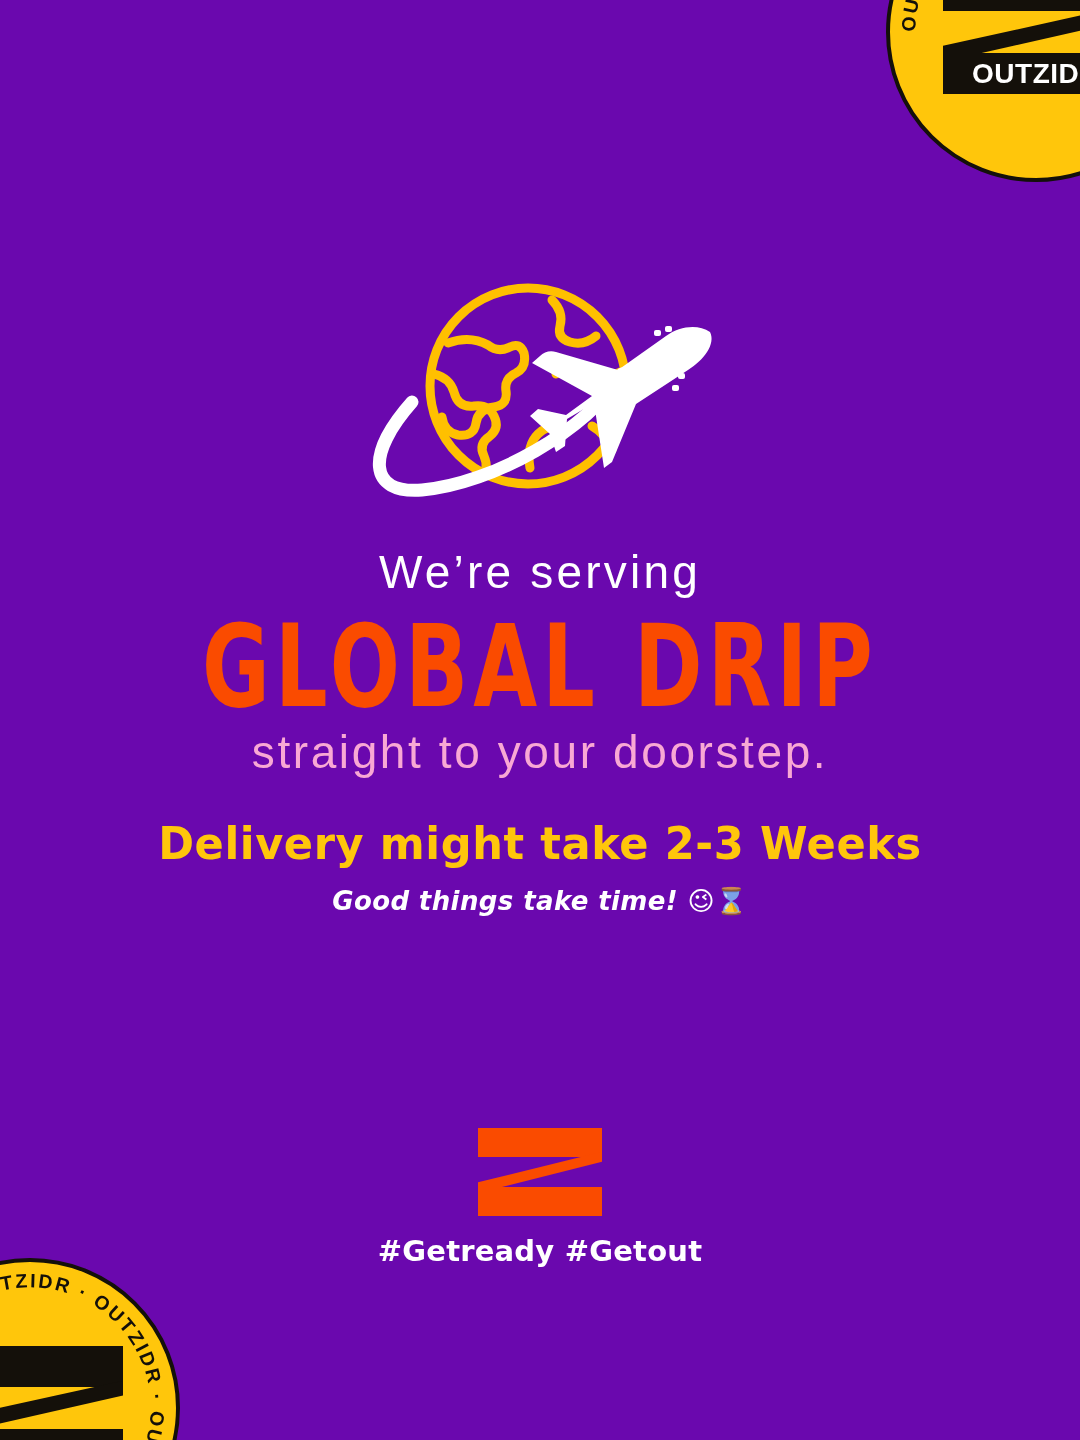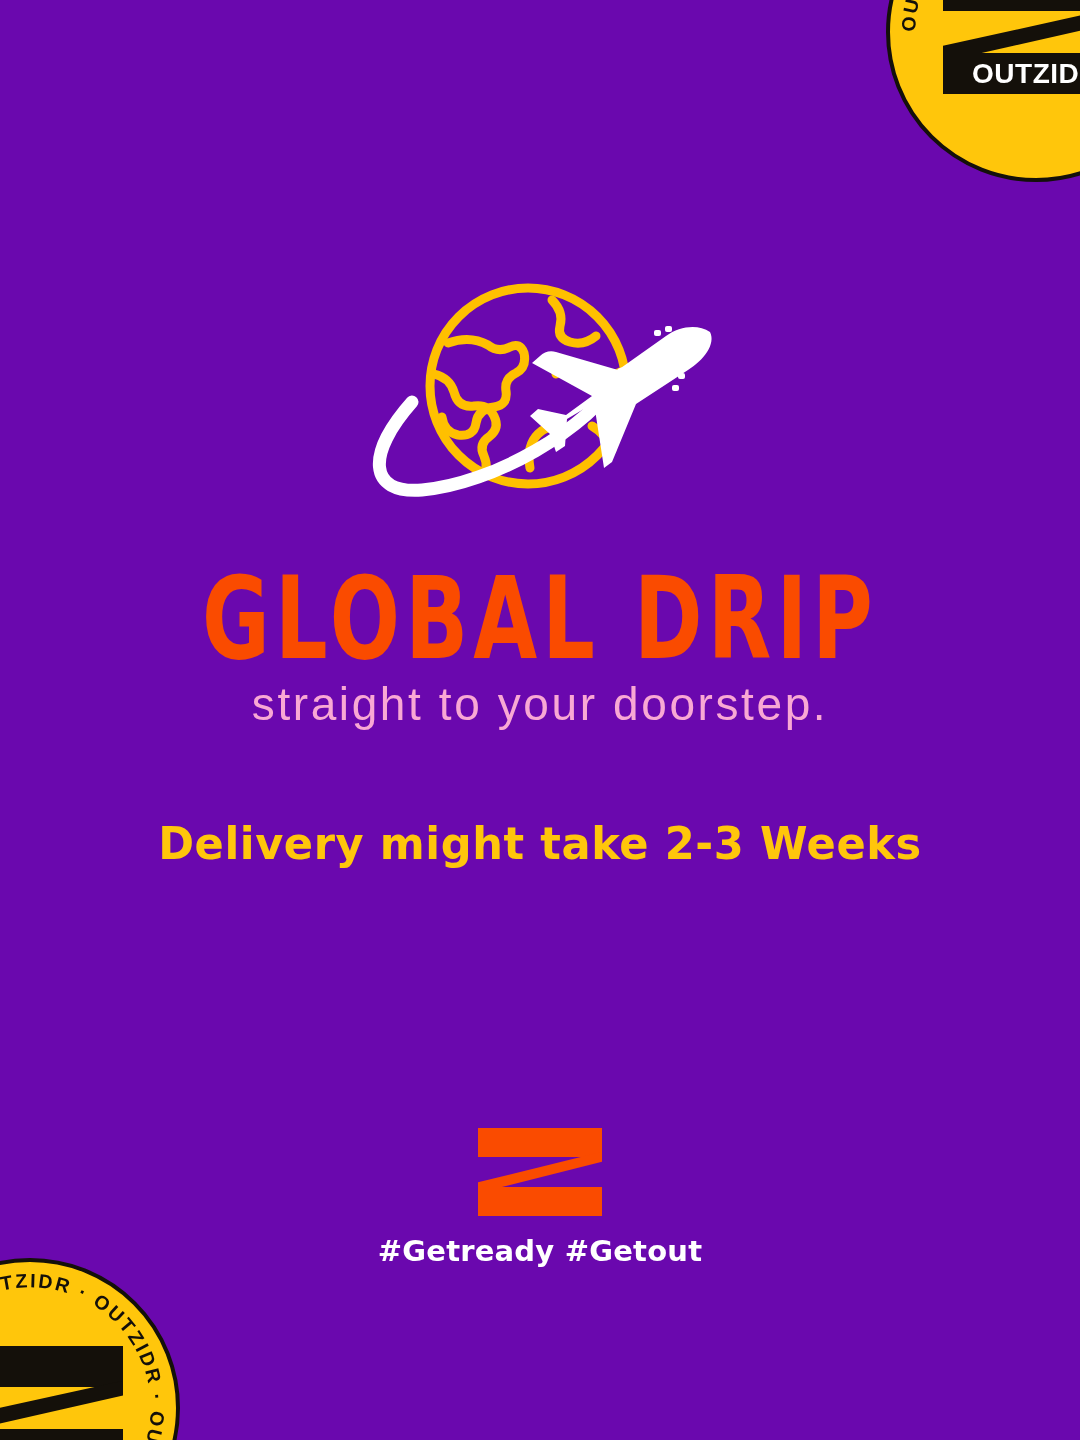--- a/index.html
+++ b/index.html
@@ -260,26 +260,31 @@
         <path d="M350 54 C 338 46, 320 48, 306 58 L 258 92 L 196 74 C 190 72, 184 74, 180 78 L 172 85 L 232 118 L 206 137 L 178 131 L 170 138 L 190 156 L 196 174 L 205 168 L 207 141 L 234 125 L 244 190 L 252 184 L 276 126 L 328 92 C 344 82, 356 66, 350 54 Z"></path>
         <rect x="294" y="52" width="7" height="6" rx="2"></rect>
         <rect x="305" y="48" width="7" height="6" rx="2"></rect>
         <rect x="318" y="95" width="7" height="6" rx="2"></rect>
         <rect x="312" y="107" width="7" height="6" rx="2"></rect>
       </g>
     </svg>
   </div>
 
   <div class="copy">
+    <div class="line-kicker">We’re serving</div>
     <div class="line-hero">GLOBAL DRIP</div>
     <div class="line-sub">straight to your doorstep.</div>
   </div>
 
   <div class="delivery-block">
     <div class="line-delivery">Delivery might take 2-3 Weeks</div>
+    <div class="line-note">
+      <span>Good things take time!</span>
+      <span class="emoji">😉⌛</span>
+    </div>
   </div>
 
   <div class="footer">
     <div class="logo-z">
       <div class="lbar ltop"></div>
       <div class="ldiag"></div>
       <div class="lbar lbot"></div>
     </div>
     <div class="hashtags">#Getready #Getout</div>
   </div>

